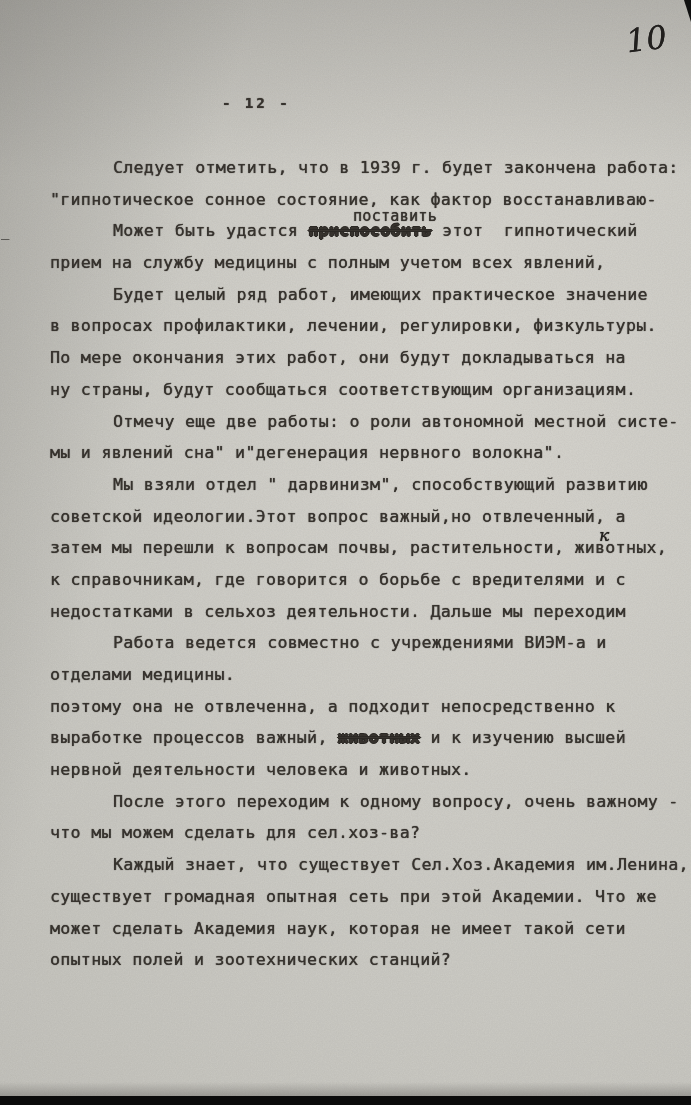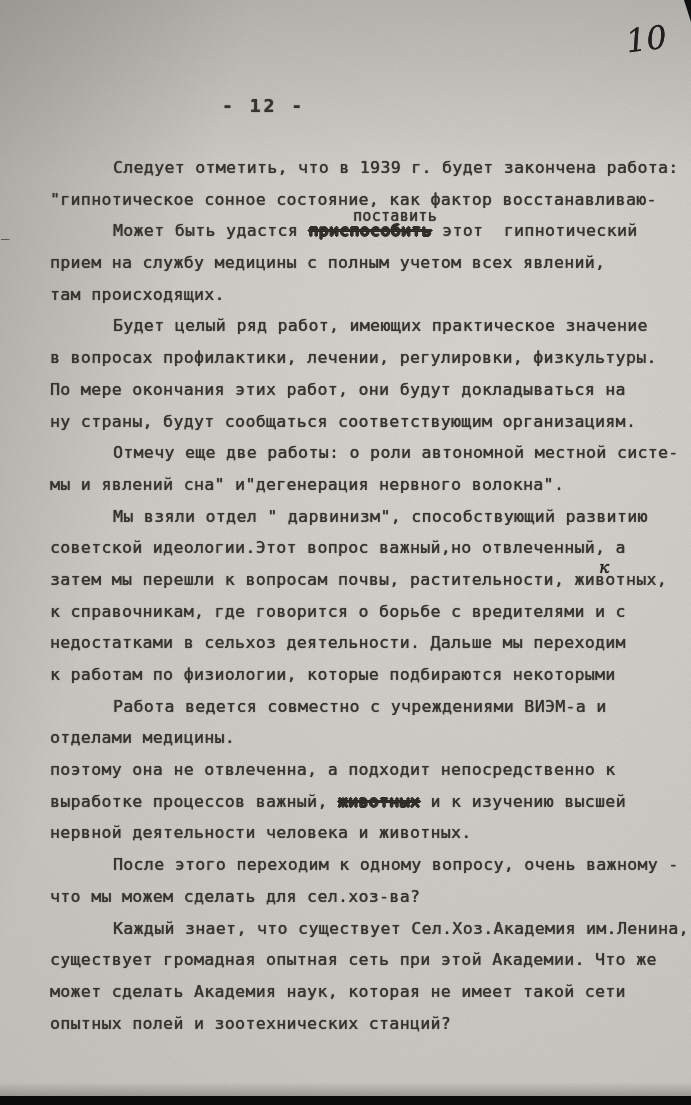--- a/index.html
+++ b/index.html
@@ -10,21 +10,21 @@
     background:
       linear-gradient(105deg, rgba(110,108,104,0.30), rgba(110,108,104,0) 26%),
       linear-gradient(180deg, rgba(120,118,114,0.28), rgba(120,118,114,0) 16%),
       radial-gradient(ellipse at 68% 34%, #d8d6d0 0%, #cdccc6 55%, #c4c3bd 100%);
     font-family:"DejaVu Sans Mono", monospace;
   }
   .grain{position:absolute;left:0;top:0;opacity:.30;mix-blend-mode:multiply;pointer-events:none;}
   .typed{color:#38342f;text-shadow:0 0 1px rgba(40,36,32,.85), .4px .4px 0 rgba(40,36,32,.35);}
   .pageno{
     position:absolute;left:222px;top:95px;
-    font-size:18px;font-weight:bold;letter-spacing:3px;white-space:pre;text-align:right;
+    font-size:14px;font-weight:bold;letter-spacing:3px;white-space:pre;text-align:right;
   }
   .hw{
     font-family:"DejaVu Serif", serif;font-style:italic;color:#22201e;
   }
   .hw-number{
     position:absolute;left:626px;top:20px;
     font-size:32px;transform:rotate(-7deg);
     text-shadow:0 0 .5px #222;
   }
   .corner-mark{
@@ -32,21 +32,21 @@
     border-top:22px solid #101010;border-left:7px solid transparent;
   }
   .margin-mark{position:absolute;left:1px;top:230px;font-size:14px;color:#5a5854;}
   .textblock{position:absolute;left:50px;top:158px;width:620px;}
   .ln{
     position:relative;height:31.7px;white-space:pre;
     font-size:16.5px;letter-spacing:.35px;line-height:20px;
   }
   .ind{padding-left:63px;}
   .strike{
-    font-weight:normal;
+    font-weight:bold;
     text-decoration:line-through;
     text-shadow:1px 0 #2c2925, -1px 0 #2c2925, 0 1px #2c2925, 0 -1px #2c2925;
   }
   .above-insert{
     position:absolute;left:258px;top:-15px;
     font-size:15px;letter-spacing:.3px;margin-left:45px;
   }
   .hw-k{
     position:absolute;left:549px;top:-13px;
     font-size:17px;
@@ -67,33 +67,31 @@
   <div class="hw hw-number">10</div>
   <div class="corner-mark"></div>
   <div class="typed pageno">- 12 -</div>
   <div class="margin-mark">—</div>
 
   <div class="textblock typed">
     <div class="ln ind">Следует отметить, что в 1939 г. будет закончена работа:</div>
     <div class="ln">"гипнотическое сонное состояние, как фактор восстанавливаю-</div>
     <div class="ln ind"><span class="above-insert">поставить</span><span>Может быть удастся </span><span class="strike">приспособить</span><span> этот  гипнотический</span></div>
     <div class="ln">прием на службу медицины с полным учетом всех явлений,</div>
-    <div class="ln">там происходящих.</div>
     <div class="ln ind">Будет целый ряд работ, имеющих практическое значение</div>
     <div class="ln">в вопросах профилактики, лечении, регулировки, физкультуры.</div>
     <div class="ln">По мере окончания этих работ, они будут докладываться на</div>
     <div class="ln">ну страны, будут сообщаться соответствующим организациям.</div>
     <div class="ln ind">Отмечу еще две работы: о роли автономной местной систе-</div>
     <div class="ln">мы и явлений сна" и"дегенерация нервного волокна".</div>
     <div class="ln ind">Мы взяли отдел " дарвинизм", способствующий развитию</div>
     <div class="ln">советской идеологии.Этот вопрос важный,но отвлеченный, а</div>
     <div class="ln"><span>затем мы перешли к вопросам почвы, растительности, животных,</span><span class="hw hw-k">к</span></div>
     <div class="ln">к справочникам, где говорится о борьбе с вредителями и с</div>
     <div class="ln">недостатками в сельхоз деятельности. Дальше мы переходим</div>
-    <div class="ln">к работам по физиологии, которые подбираются некоторыми</div>
     <div class="ln ind">Работа ведется совместно с учреждениями ВИЭМ-а и</div>
     <div class="ln">отделами медицины.</div>
     <div class="ln">поэтому она не отвлеченна, а подходит непосредственно к</div>
     <div class="ln"><span>выработке процессов важный, </span><span class="strike">животных</span><span> и к изучению высшей</span></div>
     <div class="ln">нервной деятельности человека и животных.</div>
     <div class="ln ind">После этого переходим к одному вопросу, очень важному -</div>
     <div class="ln">что мы можем сделать для сел.хоз-ва?</div>
     <div class="ln ind">Каждый знает, что существует Сел.Хоз.Академия им.Ленина,</div>
     <div class="ln">существует громадная опытная сеть при этой Академии. Что же</div>
     <div class="ln">может сделать Академия наук, которая не имеет такой сети</div>

